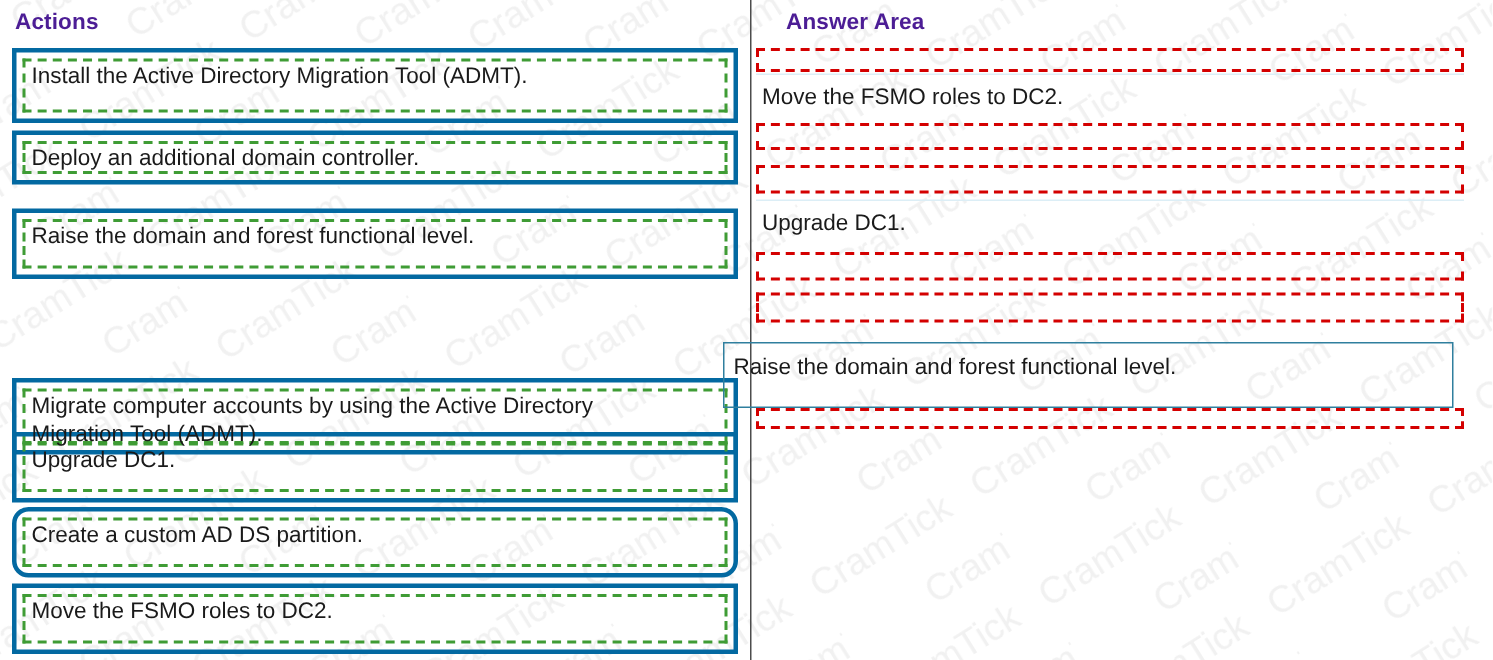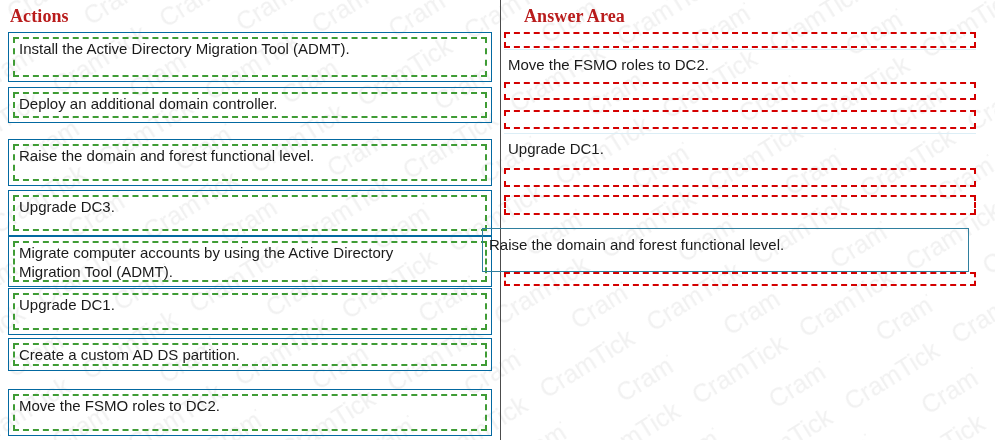--- a/index.html
+++ b/index.html
@@ -29,47 +29,46 @@
   
   #root {
     position: absolute;
     left: 0; top: 0;
     width: 995px; height: 440px;
     z-index: 2;
   }
 
   .col-header {
     position: absolute;
-    font-size: 18px;
+    font-size: 15px;
     font-weight: bold;
-    color: #b91c1c;
+    color: #4c1d95;
     letter-spacing: 0.1px;
     white-space: nowrap;
-    font-family: Liberation Serif, serif;
   }
   #actions-header { left: 10px; top: 6px; }
   #answer-header  { left: 524px; top: 6px; }
 
   
   #column-divider {
     position: absolute;
     left: 500px;
     top: 0px;
     width: 1px;
     height: 440px;
     background: #4c4c4c;
   }
 
   
   .action-tile {
     position: absolute;
     left: 8px;
     width: 484px;
     box-sizing: border-box;
-    border: 1px solid #0369a1;
+    border: 3px solid #0369a1;
     background: transparent;
   }
   .action-tile .dash {
     position: absolute;
     left: 4px;
     top: 4px;
     right: 4px;
     bottom: 4px;
     border: 2px dashed #3f9c35;
     box-sizing: border-box;
@@ -153,37 +152,33 @@
   <div class="action-tile" style="top:87px;height:36px;">
     <span class="dash"></span>
     <span class="txt">Deploy an additional domain controller.</span>
   </div>
 
   <div class="action-tile" style="top:139px;height:47px;">
     <span class="dash"></span>
     <span class="txt">Raise the domain and forest functional level.</span>
   </div>
 
-  <div class="action-tile" style="top:190px;height:46px;">
-    <span class="dash"></span>
-    <span class="txt">Upgrade DC3.</span>
-  </div>
-
-  <div class="action-tile" style="top:236px;height:51px;">
+
+  <div class="action-tile" style="top:252px;height:51px;">
     <span class="dash"></span>
     <span class="txt">Migrate computer accounts by using the Active Directory
 Migration Tool (ADMT).</span>
   </div>
 
   <div class="action-tile" style="top:288px;height:47px;">
     <span class="dash"></span>
     <span class="txt">Upgrade DC1.</span>
   </div>
 
-  <div class="action-tile" style="top:338px;height:33px;">
+  <div class="action-tile" style="top:338px;height:47px;border-radius:11px;">
     <span class="dash"></span>
     <span class="txt">Create a custom AD DS partition.</span>
   </div>
 
   <div class="action-tile" style="top:389px;height:47px;">
     <span class="dash"></span>
     <span class="txt">Move the FSMO roles to DC2.</span>
   </div>
 
   <div class="answer-slot" style="top:32px;height:16px;"></div>

